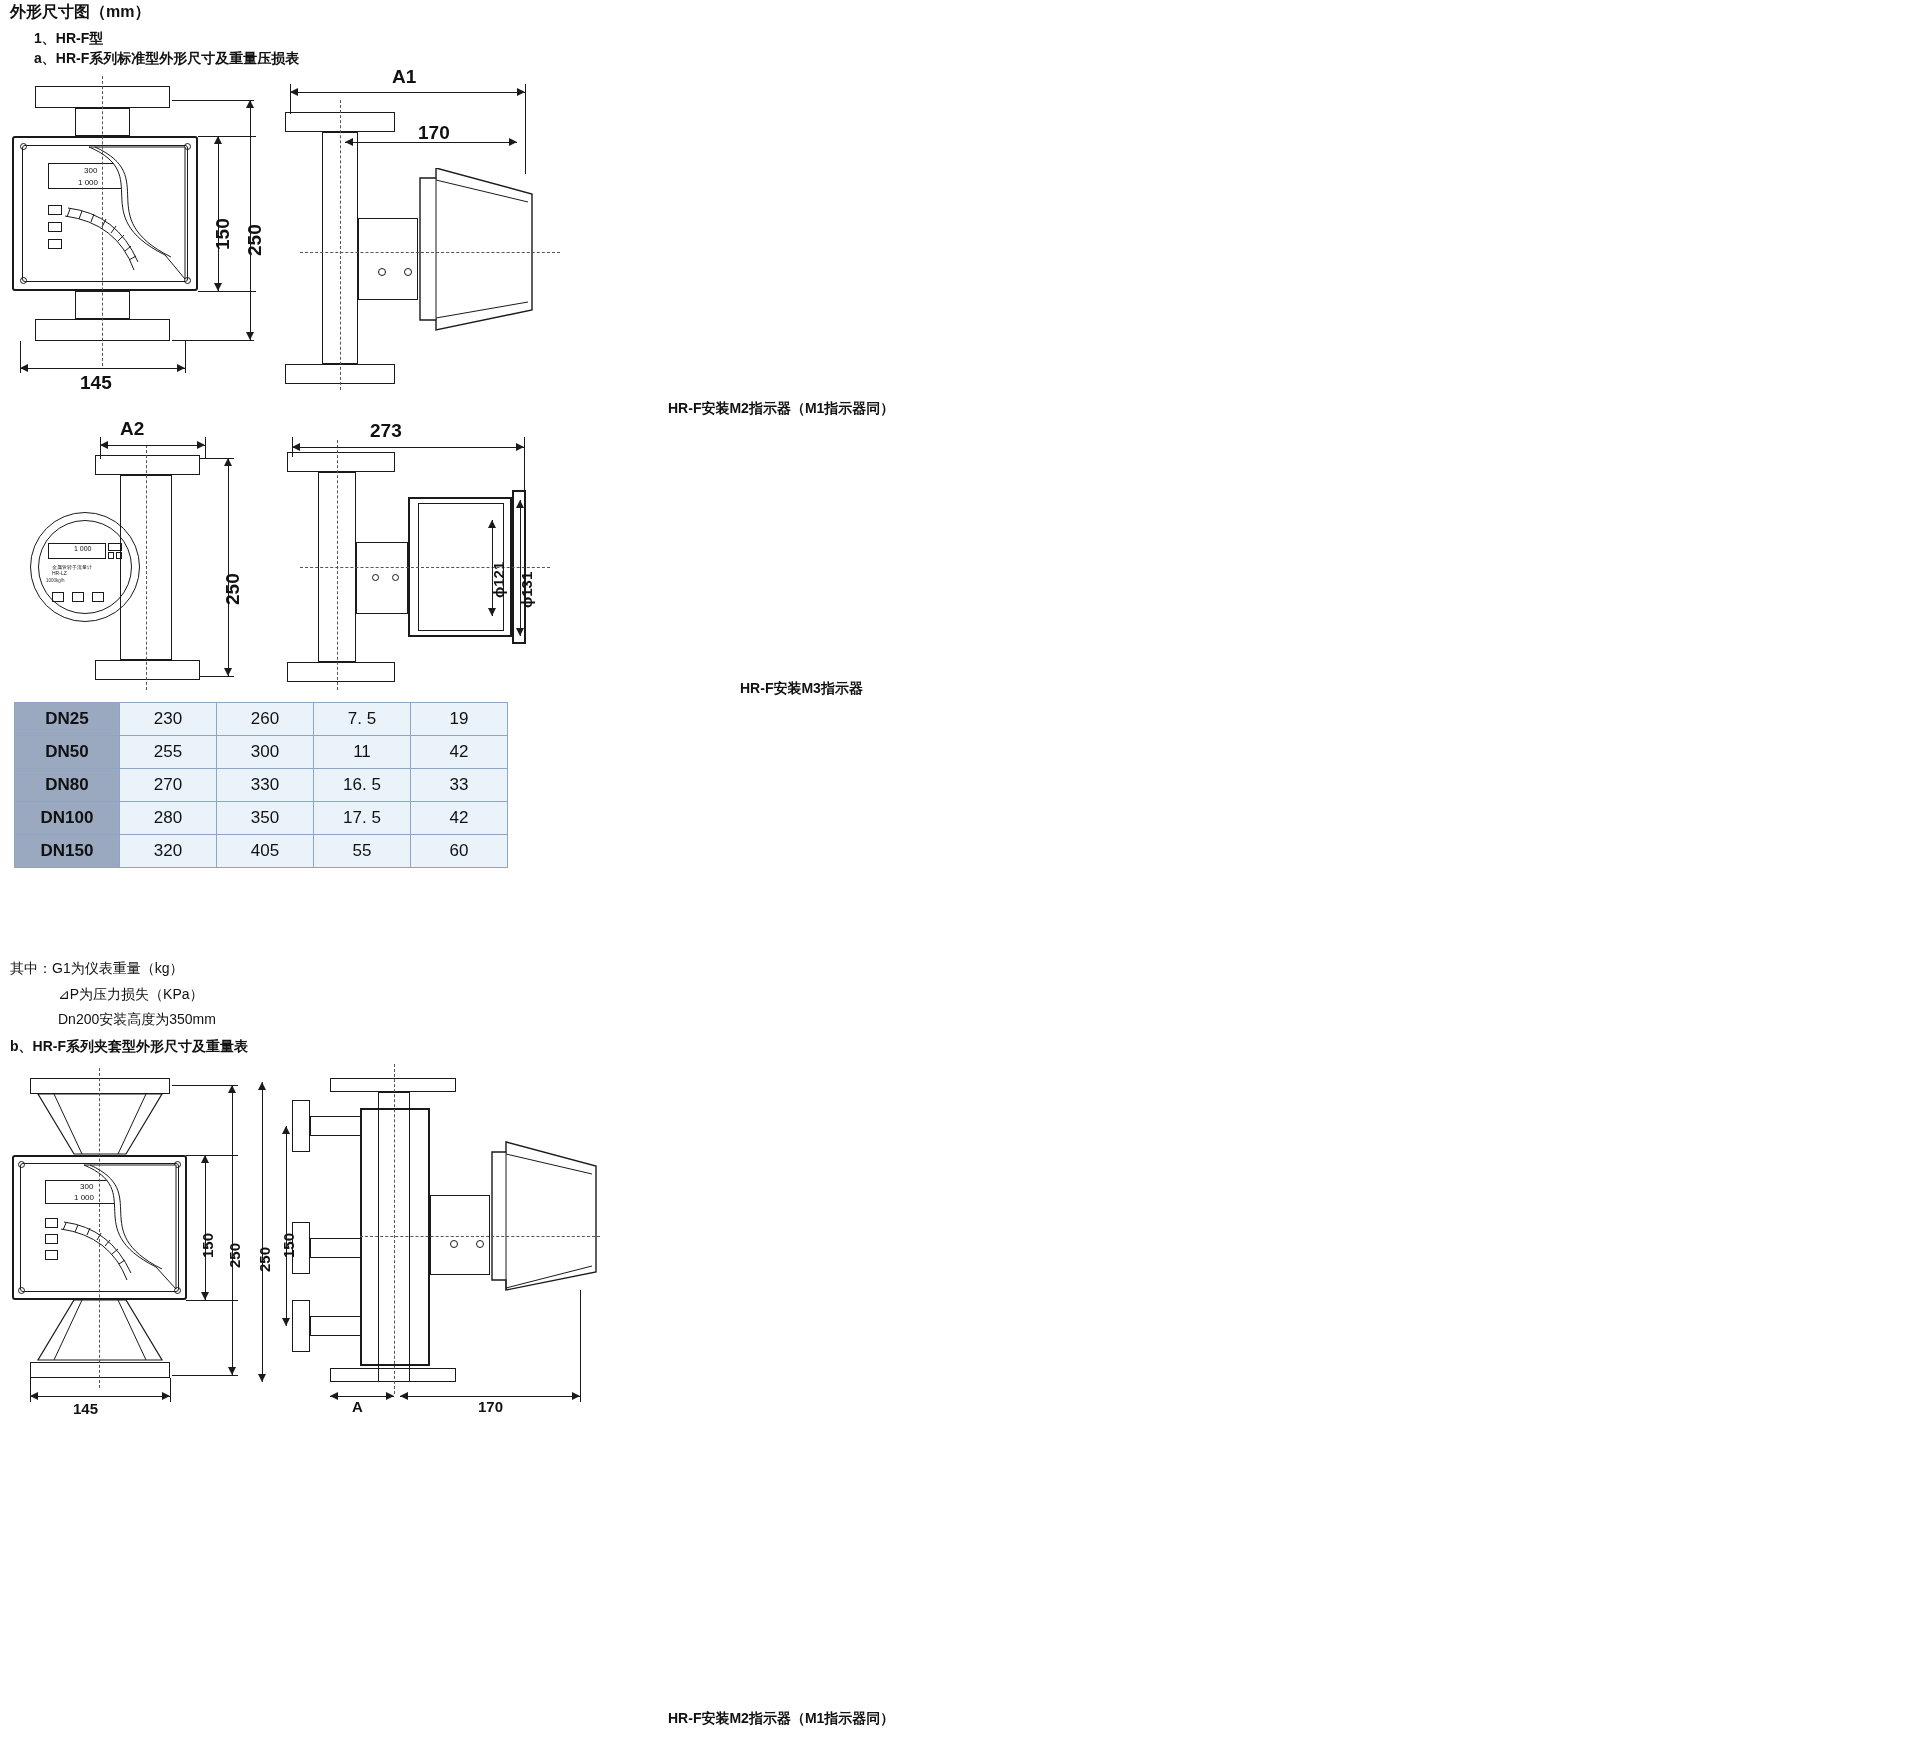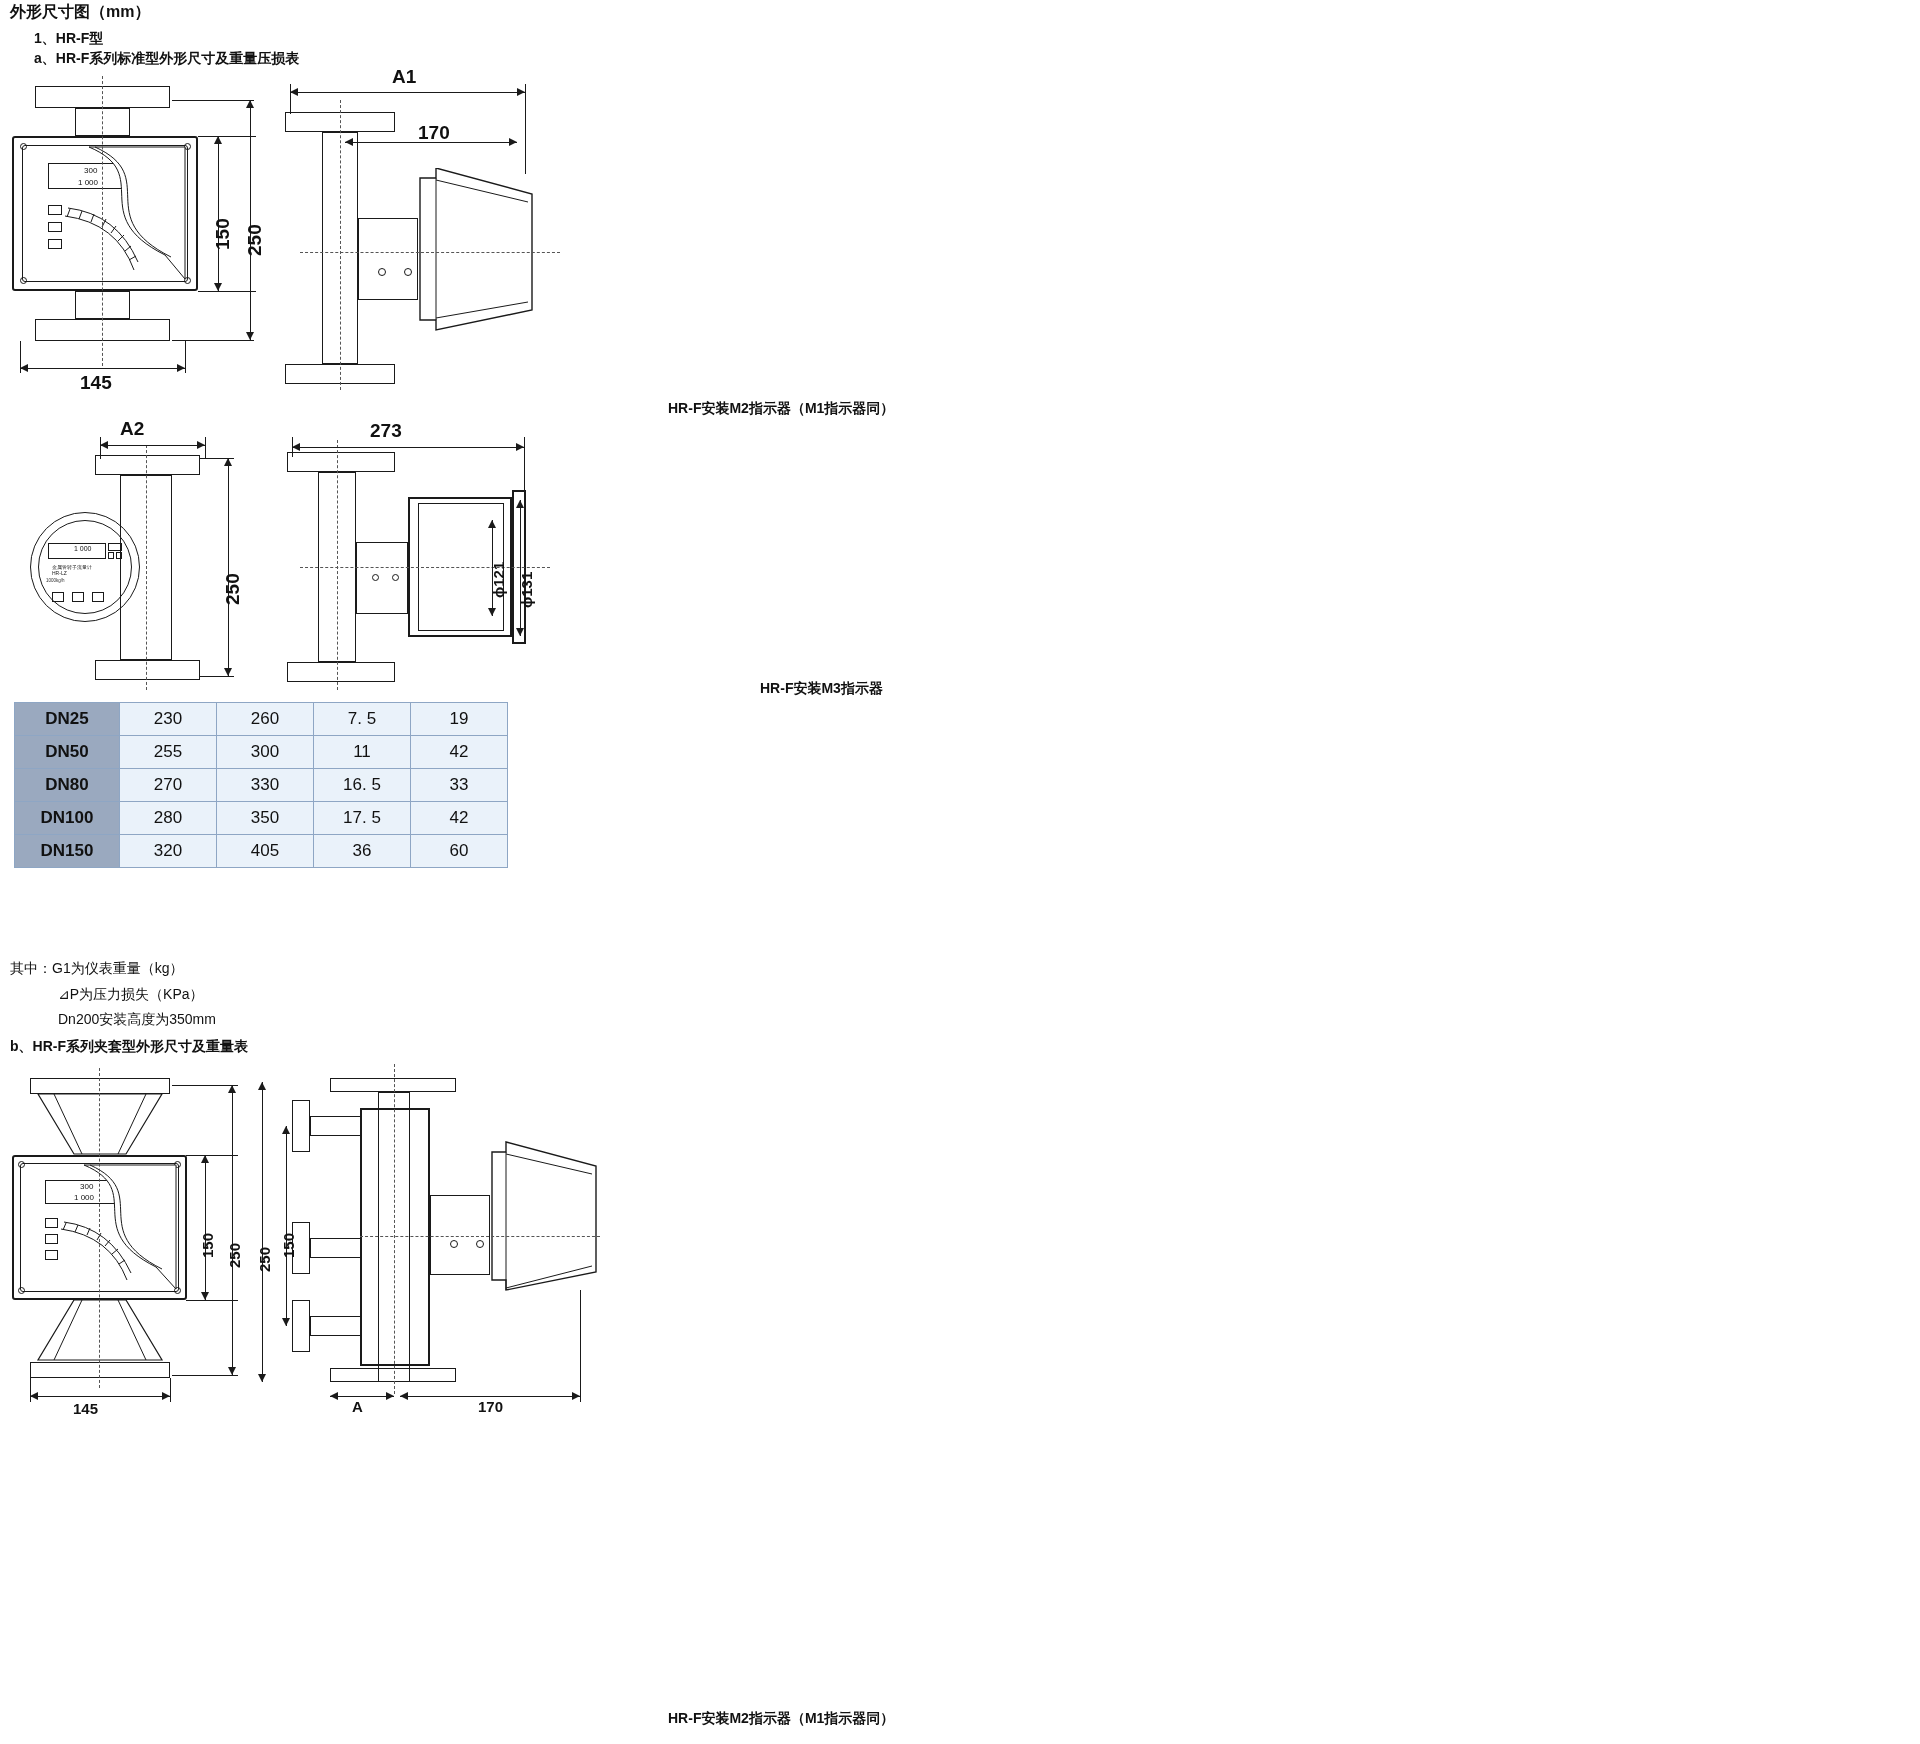--- a/index.html
+++ b/index.html
@@ -217,21 +217,21 @@
     <div class="ln v1px" style="left:492px;top:520px;height:96px;"></div>
     <div class="arrowU" style="left:488px;top:520px;"></div>
     <div class="arrowD" style="left:488px;top:608px;"></div>
     <div class="abs dimS rot" style="left:490px;top:598px;">ϕ121</div>
     <div class="ln v1px" style="left:520px;top:500px;height:136px;"></div>
     <div class="arrowU" style="left:516px;top:500px;"></div>
     <div class="arrowD" style="left:516px;top:628px;"></div>
     <div class="abs dimS rot" style="left:518px;top:608px;">ϕ131</div>
   </div>
 
-  <div class="abs cap" style="left:760px;top:680px;">HR-F安装M3指示器</div>
+  <div class="abs cap" style="left:740px;top:680px;">HR-F安装M3指示器</div>
 
   <div class="abs" style="left:14px;top:702px;">
     <table class="spec">
       <tbody>
         <tr>
           <td class="rowhdr">DN25</td>
           <td class="cell">230</td>
           <td class="cell">260</td>
           <td class="cell">7. 5</td>
           <td class="cell">19</td>
@@ -254,21 +254,21 @@
           <td class="rowhdr">DN100</td>
           <td class="cell">280</td>
           <td class="cell">350</td>
           <td class="cell">17. 5</td>
           <td class="cell">42</td>
         </tr>
         <tr>
           <td class="rowhdr">DN150</td>
           <td class="cell">320</td>
           <td class="cell">405</td>
-          <td class="cell">36</td>
+          <td class="cell">55</td>
           <td class="cell">60</td>
         </tr>
       </tbody>
     </table>
   </div>
 
   <div class="abs note" style="left:10px;top:960px;">其中：G1为仪表重量（kg）</div>
   <div class="abs note" style="left:58px;top:986px;">⊿P为压力损失（KPa）</div>
   <div class="abs note" style="left:58px;top:1011px;">Dn200安装高度为350mm</div>
   <div class="abs sub" style="left:10px;top:1038px;">b、HR-F系列夹套型外形尺寸及重量表</div>

